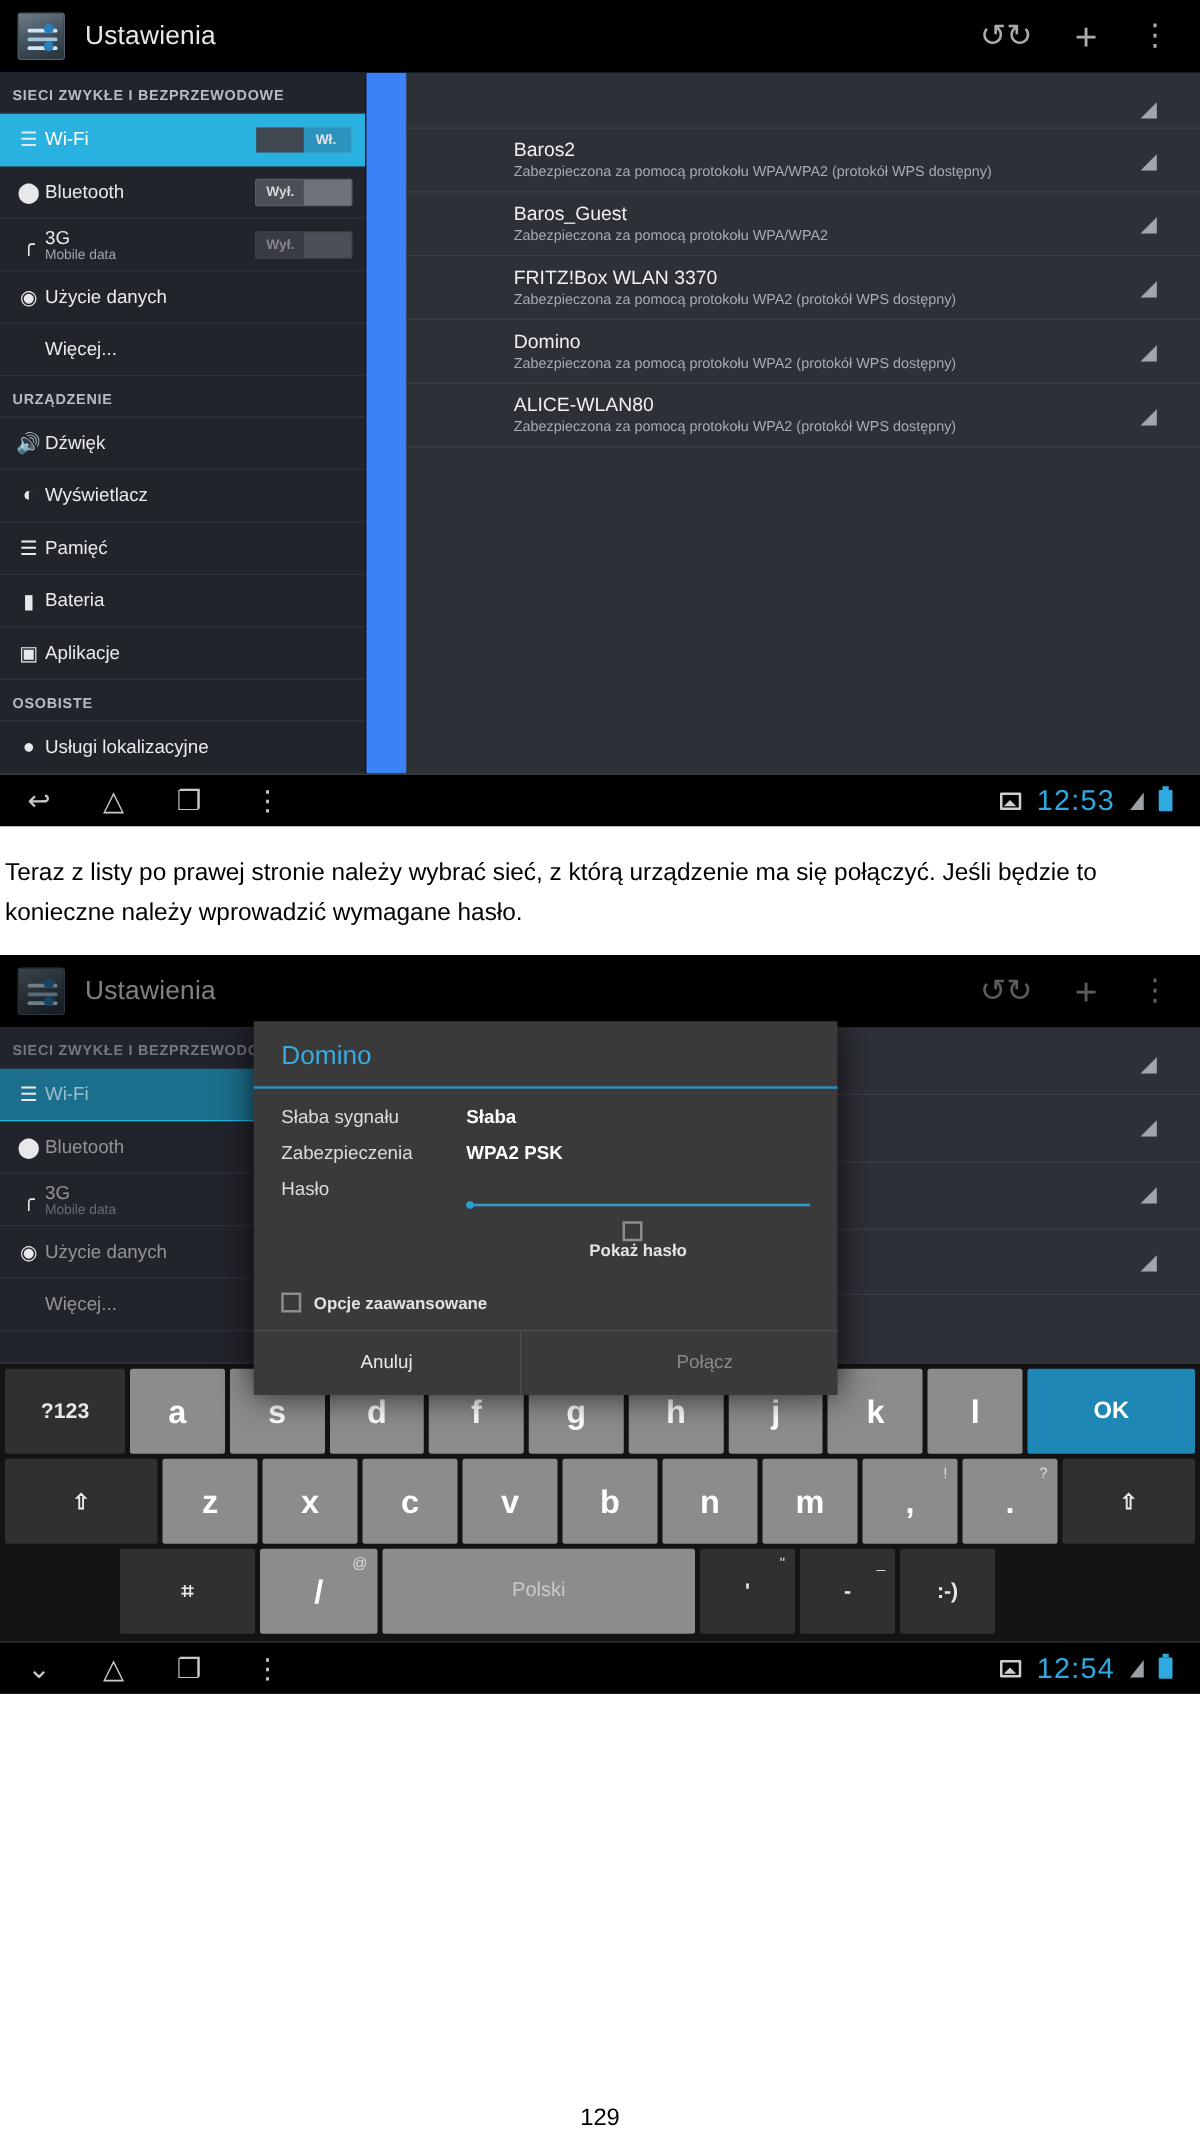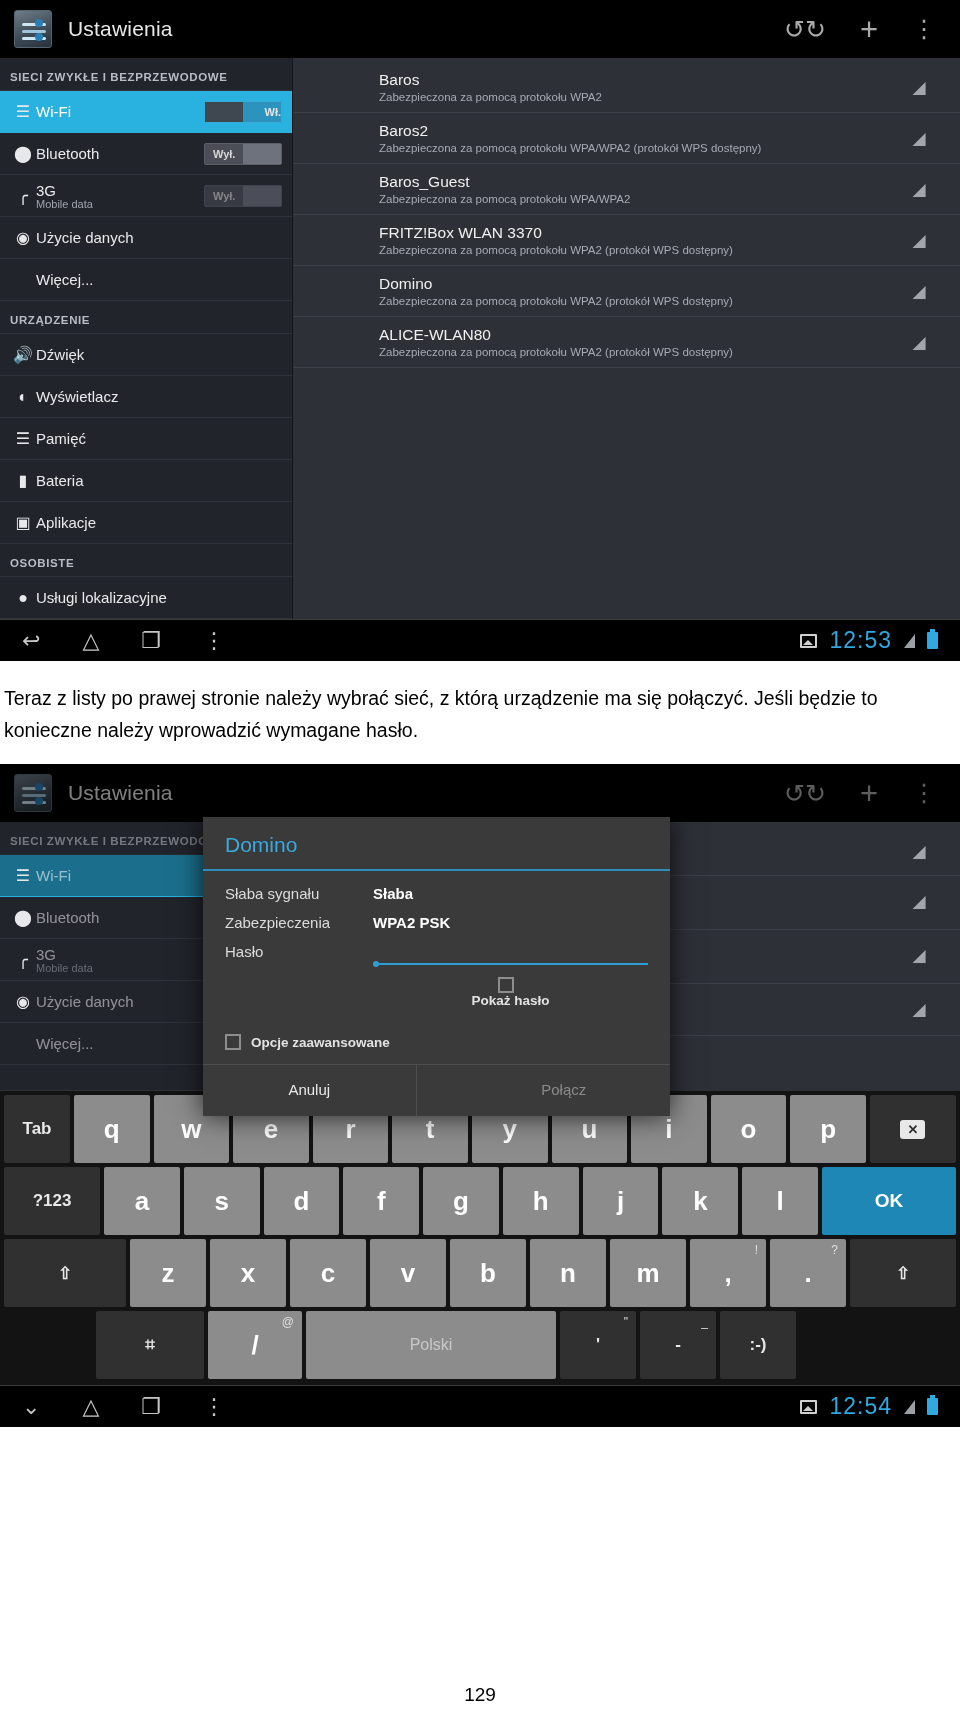--- a/index.html
+++ b/index.html
@@ -53,21 +53,21 @@
     letter-spacing: .2px;
     font-weight: 500;
   }
   .ab-right { margin-left:auto; display:flex; align-items:center; gap:34px; padding-right:10px;}
   .ab-ic { color:#c8c8c8; font-size:24px; line-height:1; opacity:.85;}
   .ab-ic.refresh { font-size:25px; }
   .ab-ic.plus { font-size:31px; font-weight:300; }
   .ab-ic.overflow { font-size:24px; letter-spacing:0; }
 
   
-  .content { display: flex; background:#3b82f6; }
+  .content { display: flex; background:#3b82f6;gap:32px; }
   .sidebar {
     width: 293px;
     background: #22242c;
     flex: none;
     border-right: 1px solid #13141a;
     position: relative;
   }
   .s-head {
     color:#b8bcc4;
     font-size:11.5px;
@@ -91,21 +91,21 @@
   .s-lab { color:#e9eaec; font-size:15px; }
   .s-lab .sub { display:block; font-size:11px; color:#9fa4ad; margin-top:-1px;}
   .s-item.sel .s-lab { color:#ffffff; }
   .s-item.indent .s-lab { margin-left:26px; }
   .toggle {
     margin-left:auto; width:78px; height:22px;
     background:#4b4e57; border-radius:2px; position:relative;
     display:flex; align-items:center; border:1px solid #5a5e68;
   }
   .toggle .knob { width:38px; height:100%; background:#6d727c; }
-  .toggle .tlab { position:absolute; right:0; font-size:11px; color:#e6e6e6; font-weight:bold;}
+  .toggle .tlab { position:absolute; right:12px; font-size:11px; color:#e6e6e6; font-weight:bold;}
   .toggle.on { background:#2b93bd; border-color:#3aa9d6;}
   .toggle.on .knob { background:#3f4750; }
   .toggle.off .tlab { left:8px; right:auto; color:#d6d6d6;}
   .toggle.dim { opacity:.55; }
 
   
   .wifi-pane { flex:1; background:#2e3038; padding: 4px 0 0 0;}
   .wifi-row {
     display:flex; align-items:flex-start;
     padding: 9px 28px 9px 86px;
@@ -297,24 +297,20 @@
       <div class="s-head">OSOBISTE</div>
 
       <div class="s-item">
         <span class="s-ico">●</span>
         <span class="s-lab">Usługi lokalizacyjne</span>
       </div>
     </div>
 
     <div class="wifi-pane">
       <div class="wifi-row">
-        <div>
-          <div class="wifi-name">Baros</div>
-          <div class="wifi-sec">Zabezpieczona za pomocą protokołu WPA2</div>
-        </div>
         <div class="wifi-sig">◢</div>
       </div>
       <div class="wifi-row">
         <div>
           <div class="wifi-name">Baros2</div>
           <div class="wifi-sec">Zabezpieczona za pomocą protokołu WPA/WPA2 (protokół WPS dostępny)</div>
         </div>
         <div class="wifi-sig">◢</div>
       </div>
       <div class="wifi-row">
@@ -456,36 +452,20 @@
       <span class="chk"></span>
       <span class="chk-lab">Opcje zaawansowane</span>
     </div>
     <div class="dlg-buttons">
       <div class="dlg-btn">Anuluj</div>
       <div class="dlg-btn sep disabled">Połącz</div>
     </div>
   </div>
 
   <div class="keyboard">
-    <div class="krow">
-      <div class="key dark w-tab">Tab</div>
-      <div class="key">q</div>
-      <div class="key">w</div>
-      <div class="key">e</div>
-      <div class="key">r</div>
-      <div class="key">t</div>
-      <div class="key">y</div>
-      <div class="key">u</div>
-      <div class="key">i</div>
-      <div class="key">o</div>
-      <div class="key">p</div>
-      <div class="key dark w-del">
-          <span class="del-glyph">✕</span>
-        </div>
-    </div>
     <div class="krow">
       <div class="key dark w-sym">?123</div>
       <div class="key">a</div>
       <div class="key">s</div>
       <div class="key">d</div>
       <div class="key">f</div>
       <div class="key">g</div>
       <div class="key">h</div>
       <div class="key">j</div>
       <div class="key">k</div>

